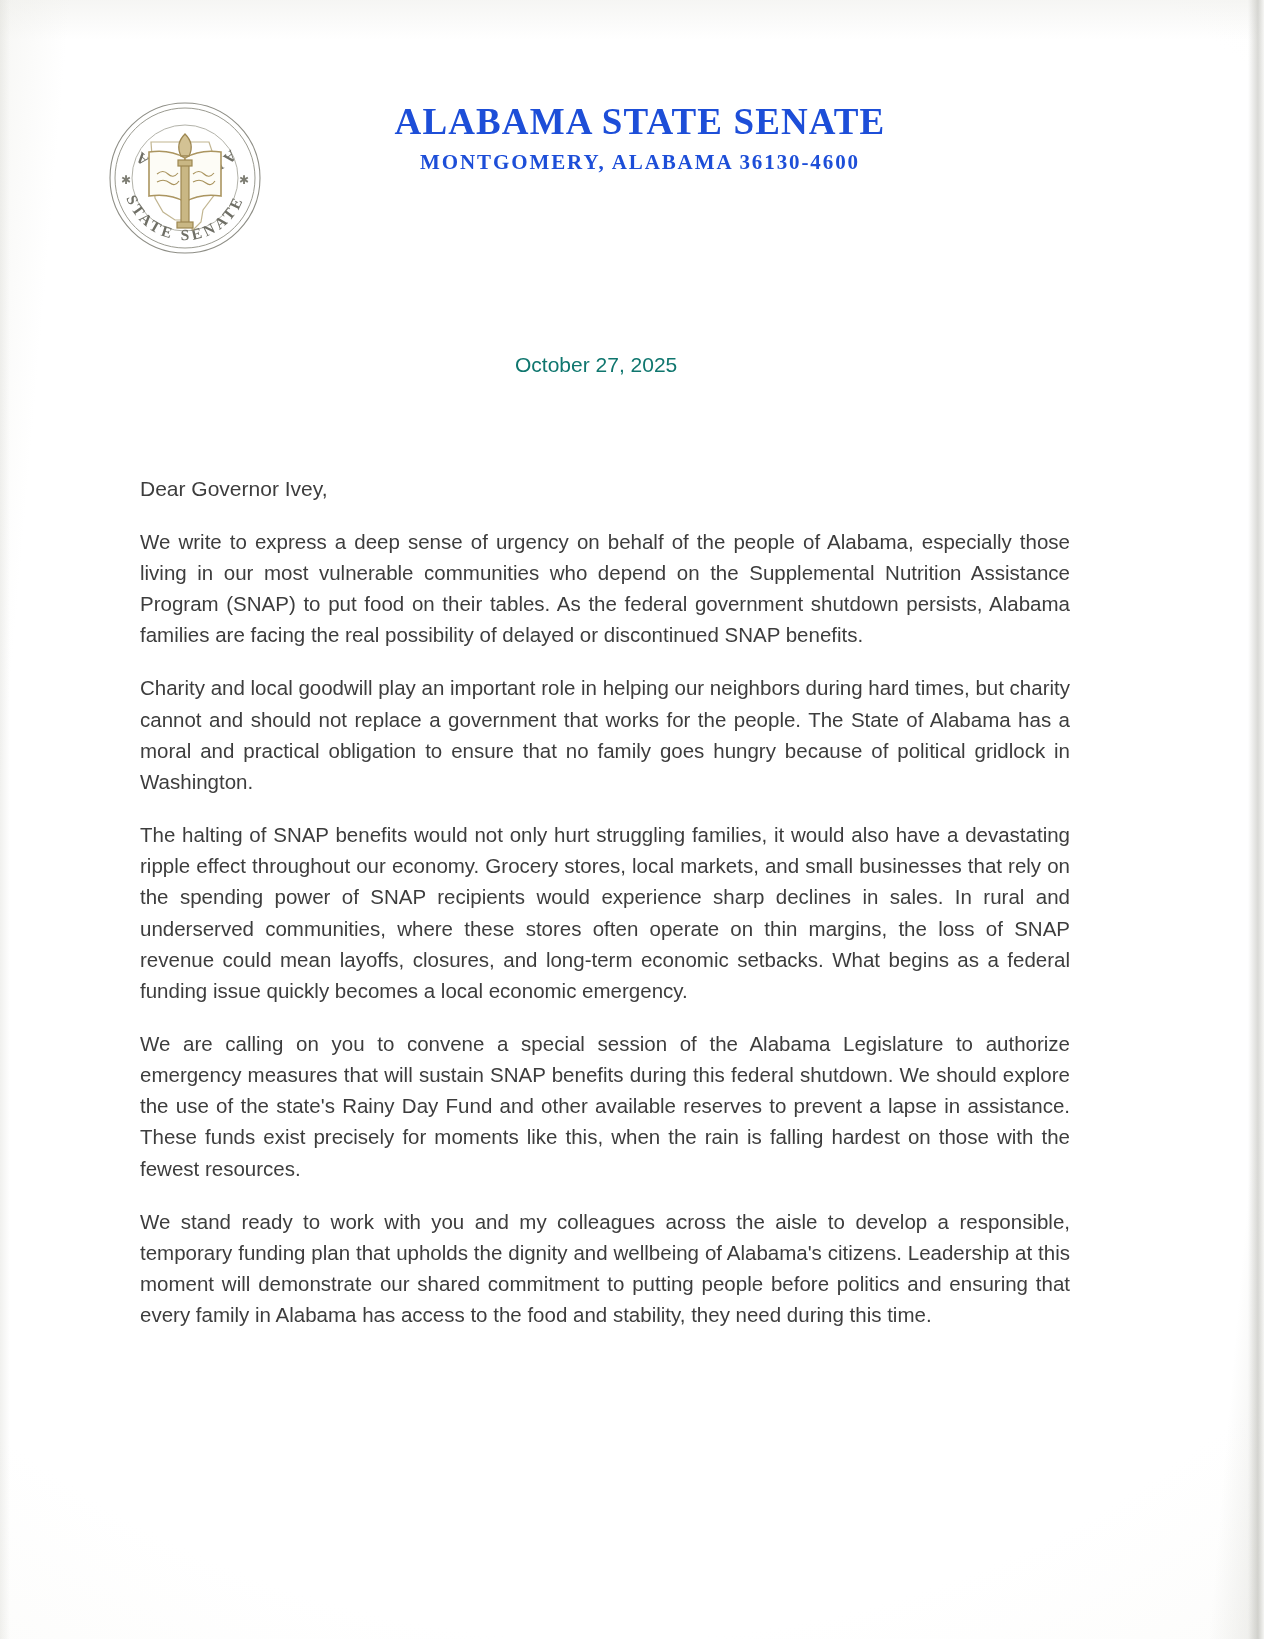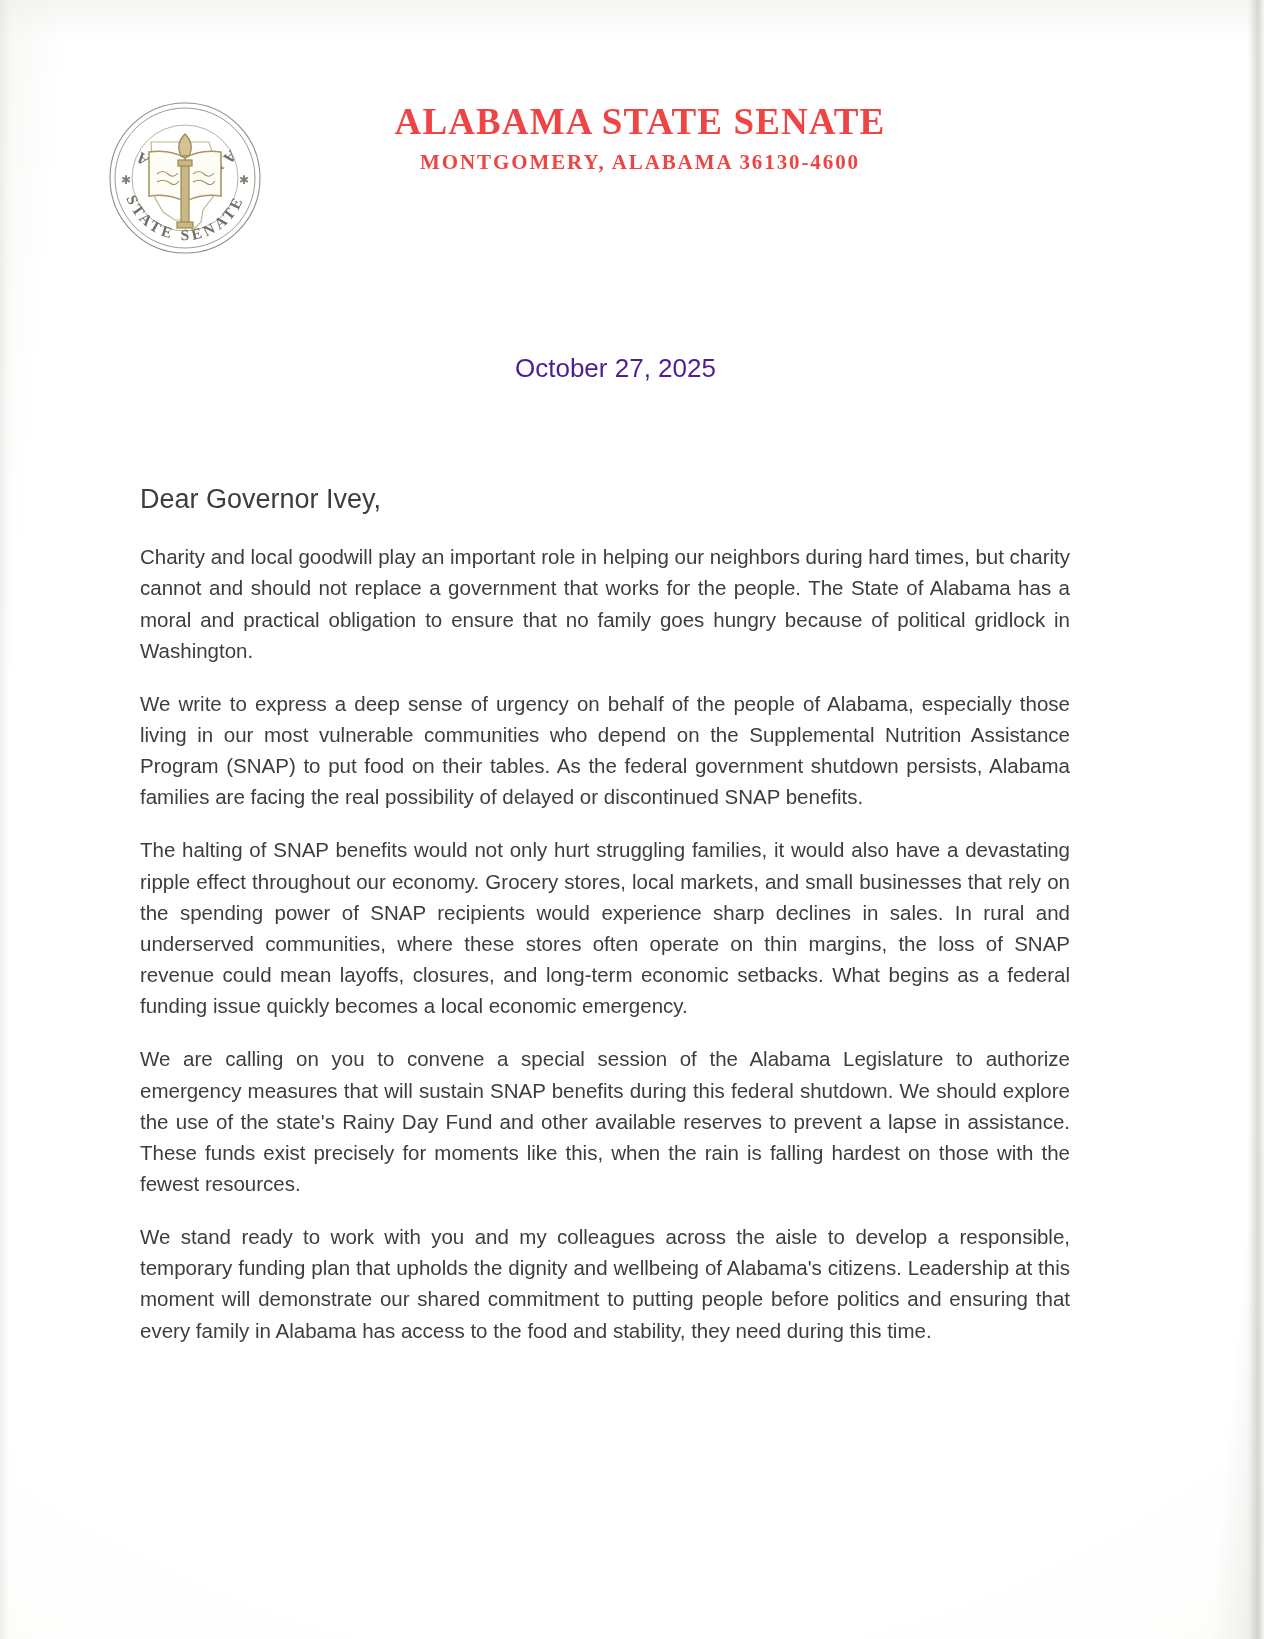--- a/index.html
+++ b/index.html
@@ -59,21 +59,21 @@
     top: 10px;
     width: 160px;
     height: 160px;
   }
   .masthead {
     position: absolute;
     left: 290px;
     top: 14px;
     width: 700px;
     text-align: center;
-    color: #ef4444;
+    color: #1d4ed8;
   }
   .org-name {
     font-family: "Liberation Serif", "DejaVu Serif", serif;
     font-size: 37px;
     font-weight: bold;
     letter-spacing: 1.1px;
     line-height: 1.08;
     white-space: nowrap;
   }
   .org-line2 {
@@ -96,27 +96,27 @@
   
   .letter-body {
     position: absolute;
     left: 140px;
     top: 350px;
     width: 930px;
     color: #3a3a3a;
   }
   .date-line {
     margin: 0 0 0 375px;
-    font-size: 26px;
+    font-size: 21px;
     line-height: 1.4;
-    color: #4c1d95;
+    color: #0f766e;
   }
   .salutation {
     margin: 95px 0 0 0;
-    font-size: 27px;
+    font-size: 21px;
     line-height: 1.4;
     color: #3d3d3d;
   }
   .para {
     margin: 22px 0 0 0;
     font-size: 20.5px;
     line-height: 1.52;
     text-align: justify;
     text-justify: inter-word;
     color: #3d3d3d;
@@ -178,21 +178,21 @@
       <div class="org-line3">MONTGOMERY, ALABAMA 36130-4600</div>
     </div>
   </div>
 
   <div class="letter-body">
 
     <p class="date-line">October 27, 2025</p>
 
     <p class="salutation">Dear Governor Ivey,</p>
 
+    <p class="para">We write to express a deep sense of urgency on behalf of the people of Alabama, especially those living in our most vulnerable communities who depend on the Supplemental Nutrition Assistance Program (SNAP) to put food on their tables. As the federal government shutdown persists, Alabama families are facing the real possibility of delayed or discontinued SNAP benefits.</p>
     <p class="para">Charity and local goodwill play an important role in helping our neighbors during hard times, but charity cannot and should not replace a government that works for the people. The State of Alabama has a moral and practical obligation to ensure that no family goes hungry because of political gridlock in Washington.</p>
-    <p class="para">We write to express a deep sense of urgency on behalf of the people of Alabama, especially those living in our most vulnerable communities who depend on the Supplemental Nutrition Assistance Program (SNAP) to put food on their tables. As the federal government shutdown persists, Alabama families are facing the real possibility of delayed or discontinued SNAP benefits.</p>
     <p class="para">The halting of SNAP benefits would not only hurt struggling families, it would also have a devastating ripple effect throughout our economy. Grocery stores, local markets, and small businesses that rely on the spending power of SNAP recipients would experience sharp declines in sales. In rural and underserved communities, where these stores often operate on thin margins, the loss of SNAP revenue could mean layoffs, closures, and long-term economic setbacks. What begins as a federal funding issue quickly becomes a local economic emergency.</p>
     <p class="para">We are calling on you to convene a special session of the Alabama Legislature to authorize emergency measures that will sustain SNAP benefits during this federal shutdown. We should explore the use of the state's Rainy Day Fund and other available reserves to prevent a lapse in assistance. These funds exist precisely for moments like this, when the rain is falling hardest on those with the fewest resources.</p>
     <p class="para last">We stand ready to work with you and my colleagues across the aisle to develop a responsible, temporary funding plan that upholds the dignity and wellbeing of Alabama's citizens. Leadership at this moment will demonstrate our shared commitment to putting people before politics and ensuring that every family in Alabama has access to the food and stability, they need during this time.</p>
 
   </div>
 
 </div>
 
 </body></html>

